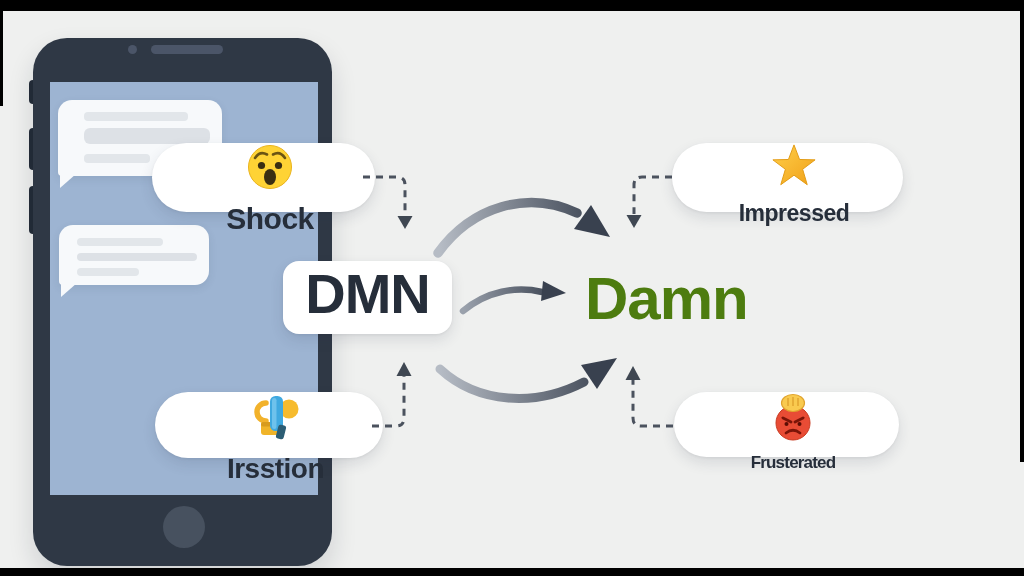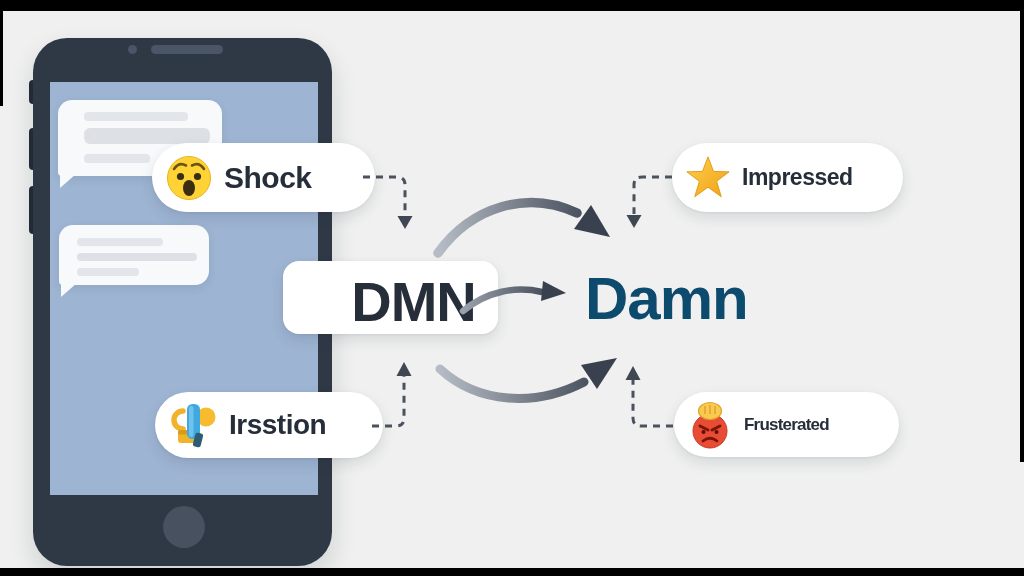--- a/index.html
+++ b/index.html
@@ -35,34 +35,34 @@
   .bubble1 .l2{left:26px;top:28px;width:126px;height:16px;background:#dde1e6;border-radius:6px;}
   .bubble1 .l3{left:26px;top:54px;width:66px;height:9px;}
   .bubble2{left:59px;top:225px;width:150px;height:60px;}
   .bubble2 .l1{left:18px;top:13px;width:86px;height:8px;}
   .bubble2 .l2{left:18px;top:28px;width:120px;height:8px;background:#dde1e6;}
   .bubble2 .l3{left:18px;top:43px;width:62px;height:8px;}
 
   
   .pill{position:absolute;display:flex;align-items:center;gap:11px;padding-left:13px;
         background:#fff;border-radius:40px;box-shadow:0 6px 14px rgba(40,50,70,.12),0 1px 3px rgba(0,0,0,.06);
-        font-weight:bold;color:#262e3a;letter-spacing:-0.5px;z-index:5;}
+        font-weight:bold;color:#262e3a;letter-spacing:-0.5px;z-index:5;flex-direction:column;}
   .pill-shock{left:152px;top:143px;width:210px;height:69px;font-size:30px;}
   .pill-impressed{left:672px;top:143px;width:218px;height:69px;font-size:23px;}
   .pill-irritation{left:155px;top:392px;width:215px;height:66px;font-size:28px;}
   .pill-frustrated{left:674px;top:392px;width:212px;height:65px;font-size:17px;letter-spacing:-0.8px;}
   .pill svg{flex:0 0 auto;}
 
   
   .dmn-box{position:absolute;left:283px;top:261px;width:169px;height:73px;background:#fff;
            border-radius:16px;box-shadow:0 6px 14px rgba(40,50,70,.12),0 1px 3px rgba(0,0,0,.06);
-           display:flex;align-items:flex-end;justify-content:center;z-index:5;
-           font-size:56px;font-weight:800;color:#262e3a;letter-spacing:-1px;padding-left:46px;}
+           display:flex;align-items:flex-start;justify-content:center;z-index:5;
+           font-size:56px;font-weight:800;color:#262e3a;letter-spacing:-1px;}
   .damn-word{position:absolute;left:585px;top:263px;height:73px;line-height:71px;z-index:5;
-             font-size:60px;font-weight:800;color:#0c4a6e;letter-spacing:-1px;}
+             font-size:60px;font-weight:800;color:#4d7c0f;letter-spacing:-1px;}
 
   .arrows{position:absolute;left:0;top:0;z-index:6;pointer-events:none;}
 </style>
 </head>
 <body>
 
 <div class="stage">
 
   <div class="side-btn b1"></div>
   <div class="side-btn b2"></div>

